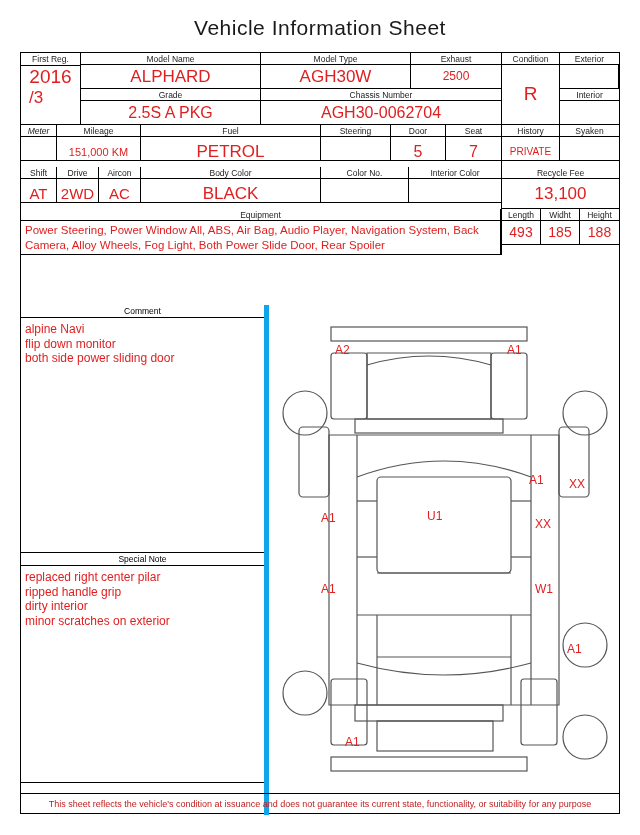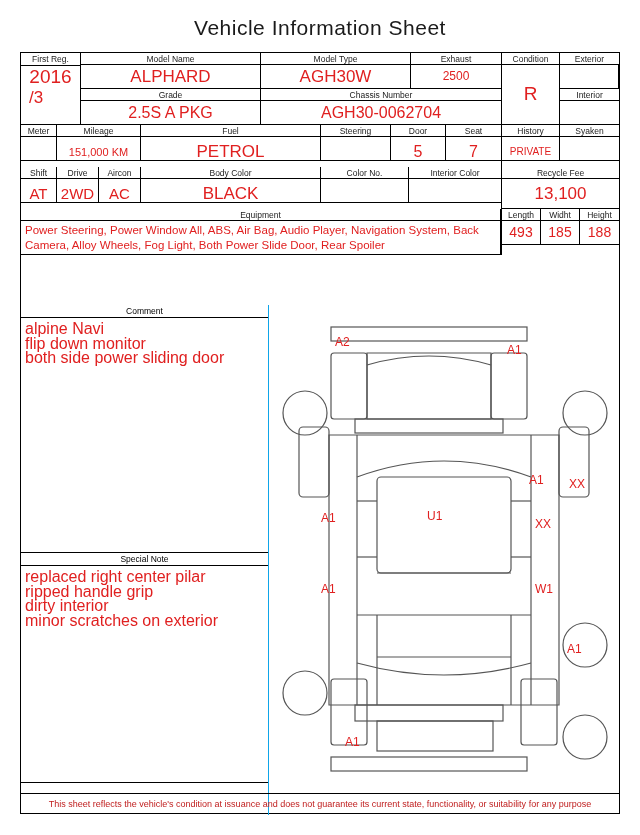--- a/index.html
+++ b/index.html
@@ -108,33 +108,33 @@
     position: absolute;
     left: 0;
     top: 252px;
     width: 598px;
     height: 510px;
     display: flex;
   }
   .notes {
     width: 248px;
     box-sizing: border-box;
-    border-right: 1px solid #0ea5e9;
+    border-right: 5px solid #0ea5e9;
   }
   .note-hdr {
     border-bottom: 1px solid #000;
     font-size: 8.5px;
     text-align: center;
     height: 12px;
     line-height: 12px;
   }
   .note-body {
     padding: 4px 4px 2px 4px;
     color: #e02020;
-    font-size: 16px;
+    font-size: 12px;
     line-height: 14.5px;
     text-align: left;
   }
   .note-body div { white-space: nowrap; }
   .comment-box { height: 248px; box-sizing: border-box; border-bottom: 1px solid #000; }
   .special-box { height: 230px; box-sizing: border-box; border-bottom: 1px solid #000;}
   .diagram {
     width: 350px;
     position: relative;
   }
@@ -220,21 +220,21 @@
               <div class="cell lbl" style="width:59px;border-right:none;">Interior</div>
               <div class="cell val sm" style="width:59px;height:24px;line-height:24px;border-right:none;"></div>
             </div>
           </div>
         </div>
       </div>
 
       <div class="top-row">
         <div class="left-block">
           <div style="display:flex;height:12px;">
-            <div class="cell lbl" style="width:36px;">Meter</div>
+            <div class="cell lbl" style="width:36px;font-style:italic;">Meter</div>
             <div class="cell lbl" style="width:84px;">Mileage</div>
             <div class="cell lbl" style="width:180px;">Fuel</div>
             <div class="cell lbl" style="width:70px;">Steering</div>
             <div class="cell lbl" style="width:55px;">Door</div>
             <div class="cell lbl norb" style="width:55px;">Seat</div>
           </div>
           <div style="display:flex;height:30px;">
             <div class="cell val sm" style="width:36px;line-height:30px;"></div>
             <div class="cell val sm" style="width:84px;line-height:30px;">151,000 KM</div>
             <div class="cell val" style="width:180px;font-size:17px;line-height:30px;">PETROL</div>
@@ -372,21 +372,21 @@
             <rect x="62" y="452" width="196" height="14"></rect>
 
             <circle cx="36" cy="108" r="22"></circle>
             <circle cx="316" cy="108" r="22"></circle>
             <circle cx="36" cy="388" r="22"></circle>
             <circle cx="316" cy="432" r="22"></circle>
             <circle cx="316" cy="340" r="22"></circle>
           </g>
         </svg>
 
-        <span class="diag-label" style="left:66px;  top:30px;">A2</span>
+        <span class="diag-label" style="left:66px;  top:38px;">A2</span>
         <span class="diag-label" style="left:238px; top:38px;">A1</span>
         <span class="diag-label" style="left:260px; top:168px;">A1</span>
         <span class="diag-label" style="left:300px; top:172px;">XX</span>
         <span class="diag-label" style="left:158px; top:204px;">U1</span>
         <span class="diag-label" style="left:52px;  top:206px;">A1</span>
         <span class="diag-label" style="left:266px; top:212px;">XX</span>
         <span class="diag-label" style="left:52px;  top:277px;">A1</span>
         <span class="diag-label" style="left:266px; top:277px;">W1</span>
         <span class="diag-label" style="left:298px; top:337px;">A1</span>
         <span class="diag-label" style="left:76px; top:430px;">A1</span>

